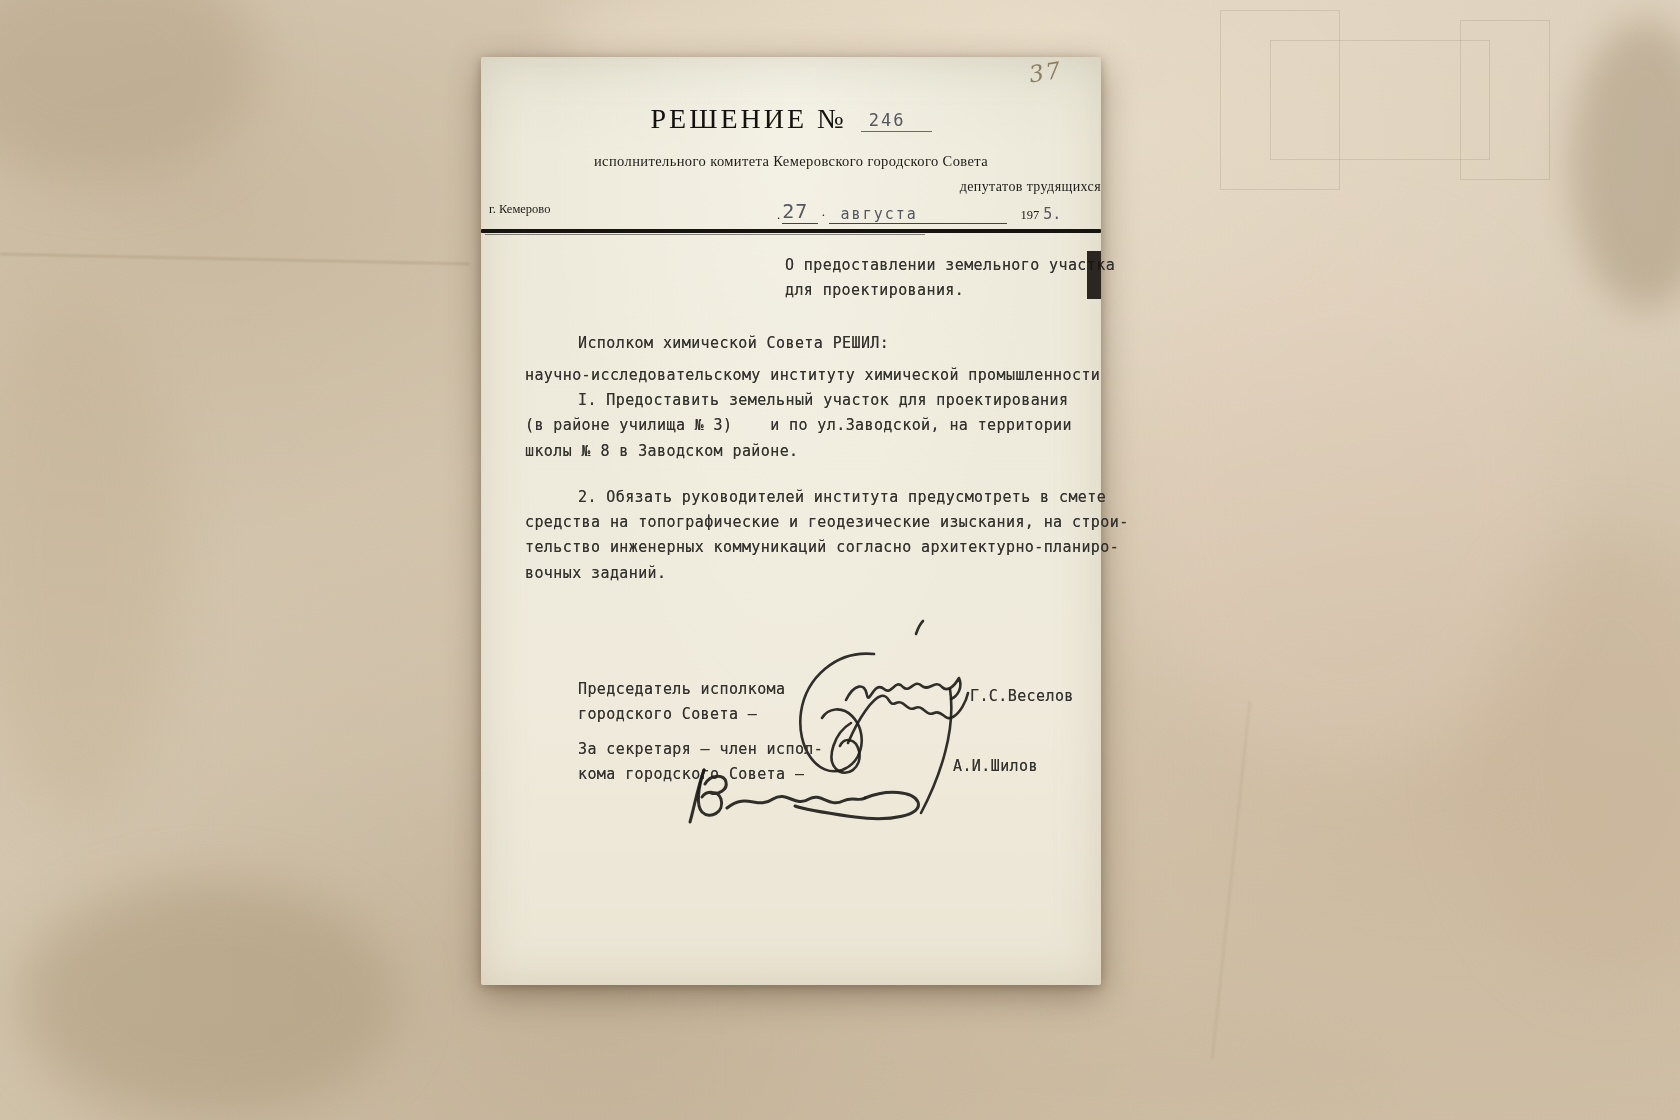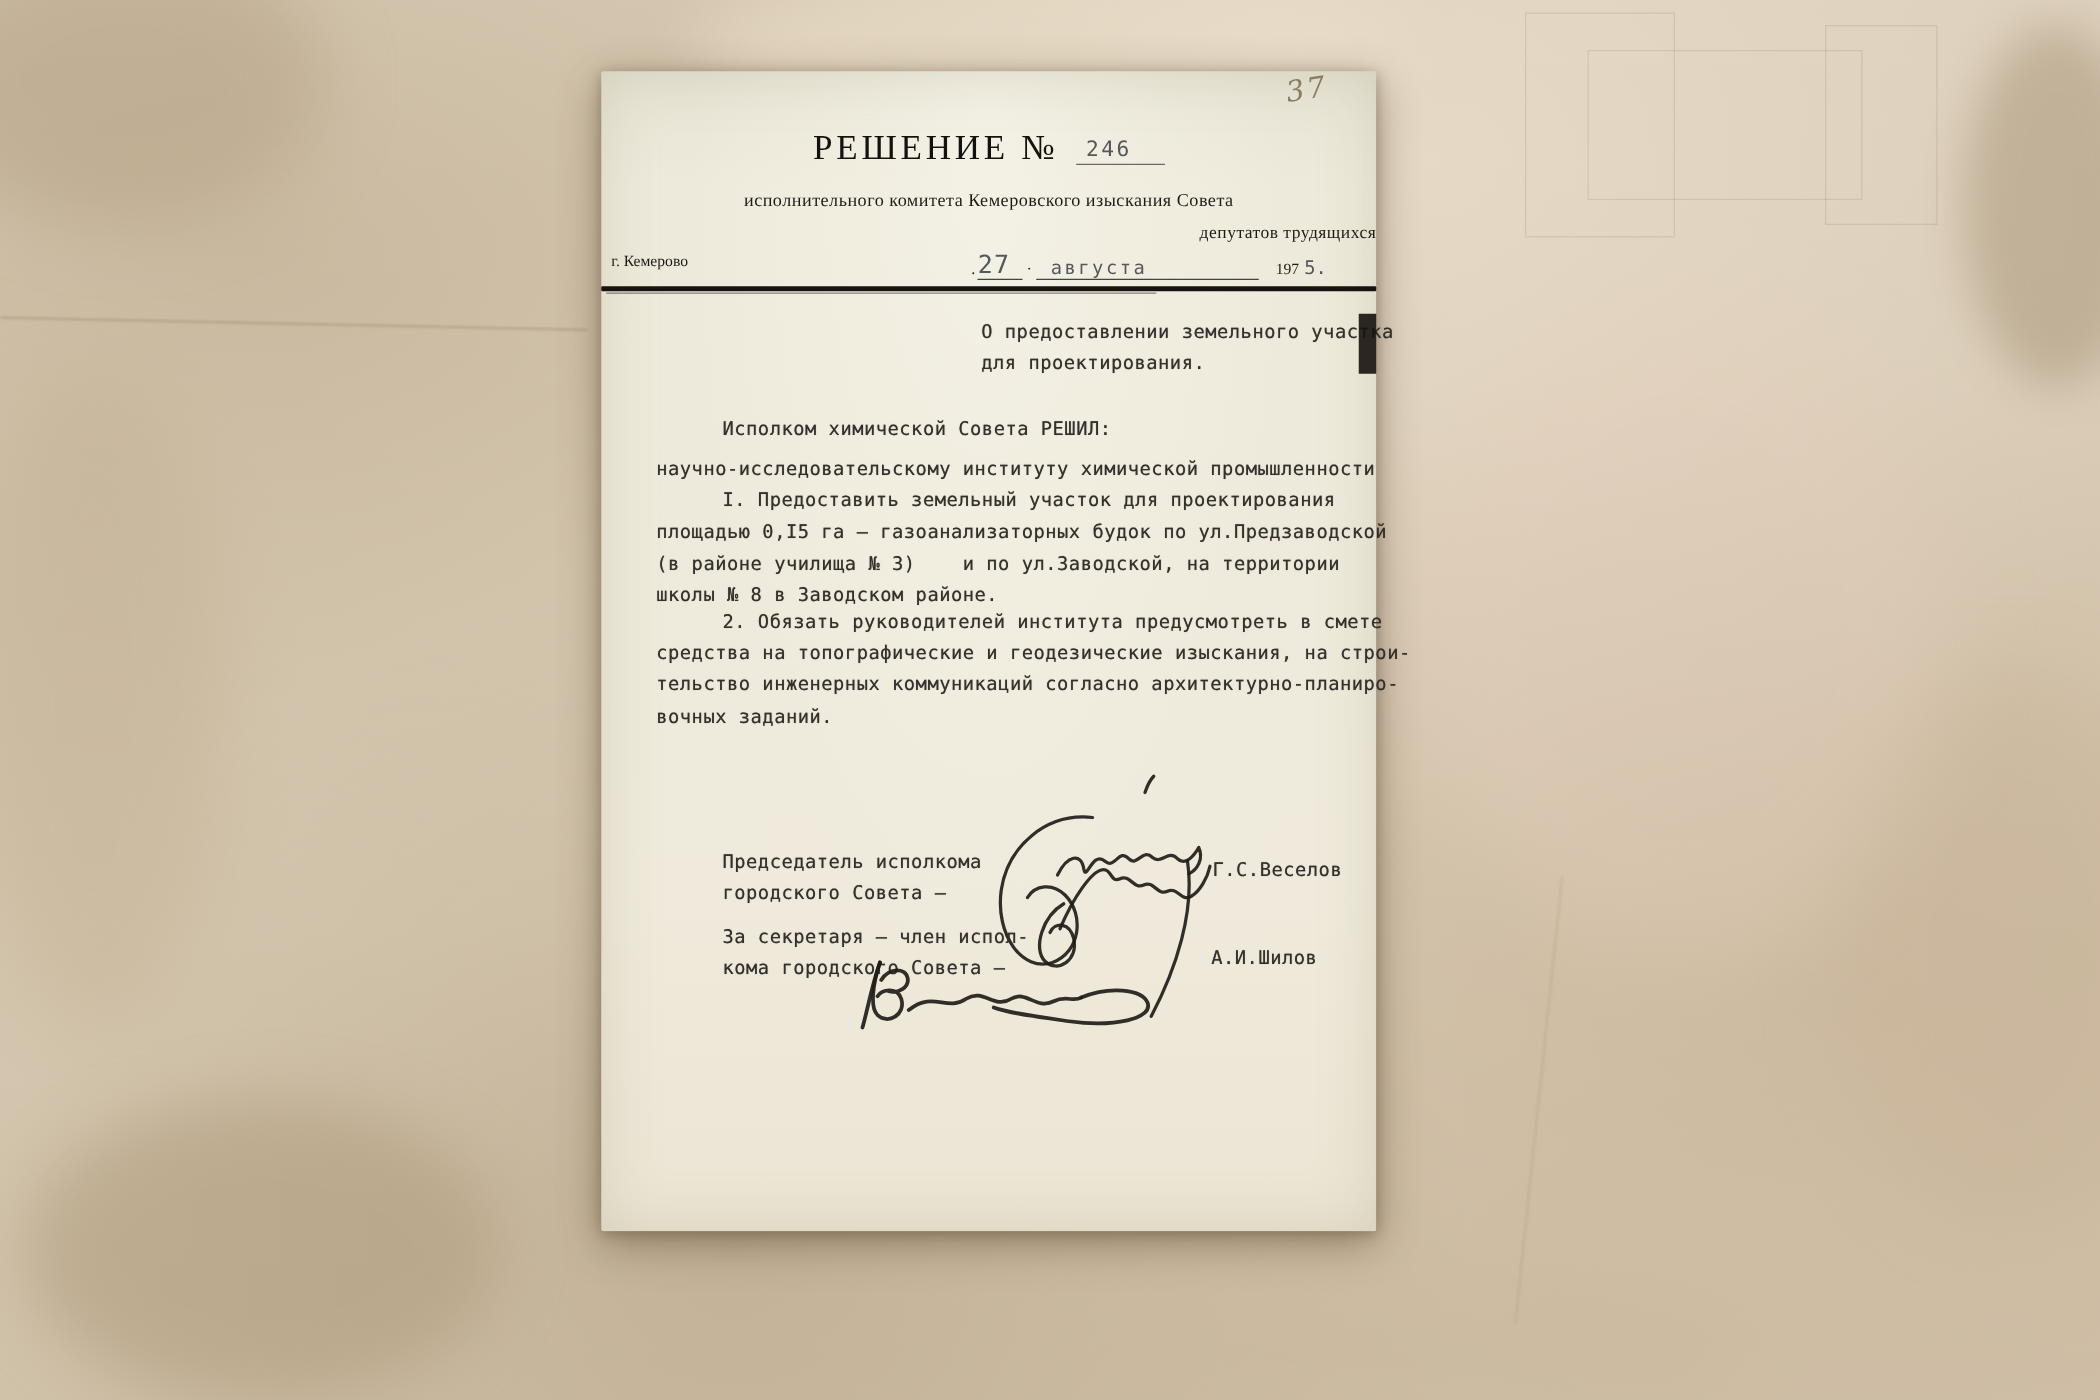--- a/index.html
+++ b/index.html
@@ -92,21 +92,21 @@
 
   .intro-line { position: absolute; left: 97px; top: 277px; }
   .paragraph-1 { position: absolute; left: 44px; top: 306px; }
   .paragraph-2 { position: absolute; left: 44px; top: 428px; }
 
   
   .sig-label { position: absolute; line-height: 18px; }
   .sig-label-1 { left: 97px; top: 620px; }
   .sig-label-2 { left: 97px; top: 680px; }
   .sig-name-1 { position: absolute; left: 489px; top: 630px; }
-  .sig-name-2 { position: absolute; left: 488px; top: 700px; }
+  .sig-name-2 { position: absolute; left: 472px; top: 700px; }
   .autograph { position: absolute; pointer-events: none; }
   .autograph path { fill: none; stroke: #201d1a; stroke-width: 2.6; stroke-linecap: round; stroke-linejoin: round; opacity: .92; }
   .autograph-1 { left: 303px; top: 555px; }
   .autograph-2 { left: 340px; top: 610px; }
   .autograph-3 { left: 204px; top: 703px; }
   .autograph-3 path { stroke-width: 3; }
 </style>
 </head>
 <body>
 
@@ -126,21 +126,21 @@
   <div class="bp-box bp-3"></div>
 </div>
 
 <div class="page">
 
   <div class="corner-number">37</div>
 
   <div class="title-row">
     <span class="doc-title">РЕШЕНИЕ №</span><span class="doc-number typed">246</span>
   </div>
-  <div class="org-line-1 serif">исполнительного комитета Кемеровского изыскания Совета</div>
+  <div class="org-line-1 serif">исполнительного комитета Кемеровского городского Совета</div>
   <div class="org-line-2 serif">депутатов трудящихся</div>
 
   <div class="meta-row">
     <span class="city serif">г. Кемерово</span>
     <span class="date-area">
       <span class="date-prefix serif">.</span>
       <span class="date-day typed">27</span>
       <span class="date-sep serif">·</span>
       <span class="date-month typed">августа</span>
       <span class="year-printed serif">197</span>
@@ -154,21 +154,20 @@
     <div class="t-line">О предоставлении земельного участка</div>
     <div class="t-line">для проектирования.</div>
   </div>
   <div class="edge-artifact"></div>
 
   <div class="intro-line type">Исполком химической Совета РЕШИЛ:</div>
 
   <div class="paragraph-1 type">
     <div class="t-line">научно-исследовательскому институту химической промышленности</div>
     <div class="t-line indent">I. Предоставить земельный участок для проектирования</div>
-    <div class="t-line">площадью 0,I5 га – газоанализаторных будок по ул.Предзаводской</div>
     <div class="t-line">(в районе училища № 3)    и по ул.Заводской, на территории</div>
     <div class="t-line">школы № 8 в Заводском районе.</div>
   </div>
 
   <div class="paragraph-2 type">
     <div class="t-line indent">2. Обязать руководителей института предусмотреть в смете</div>
     <div class="t-line">средства на топографические и геодезические изыскания, на строи-</div>
     <div class="t-line">тельство инженерных коммуникаций согласно архитектурно-планиро-</div>
     <div class="t-line">вочных заданий.</div>
   </div>

